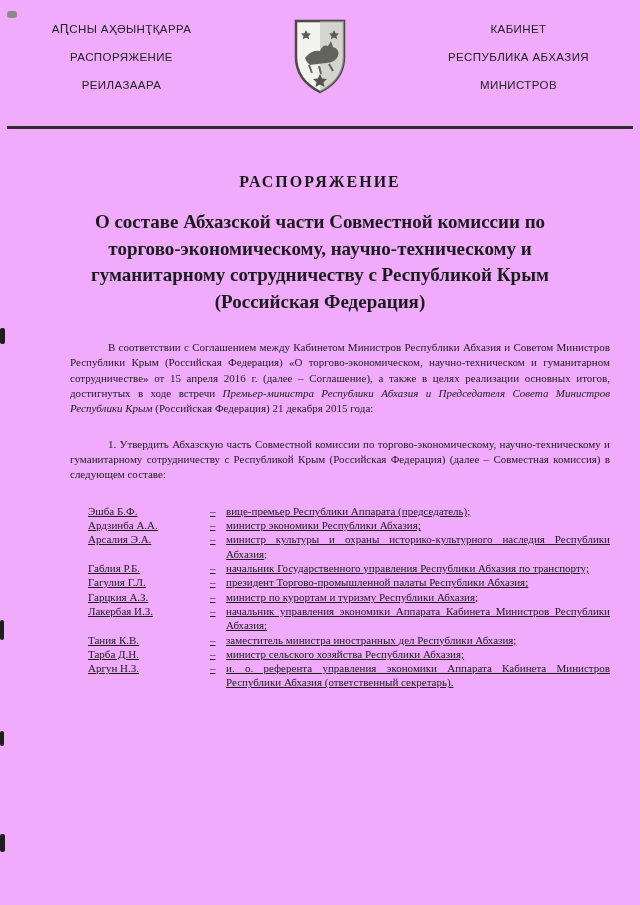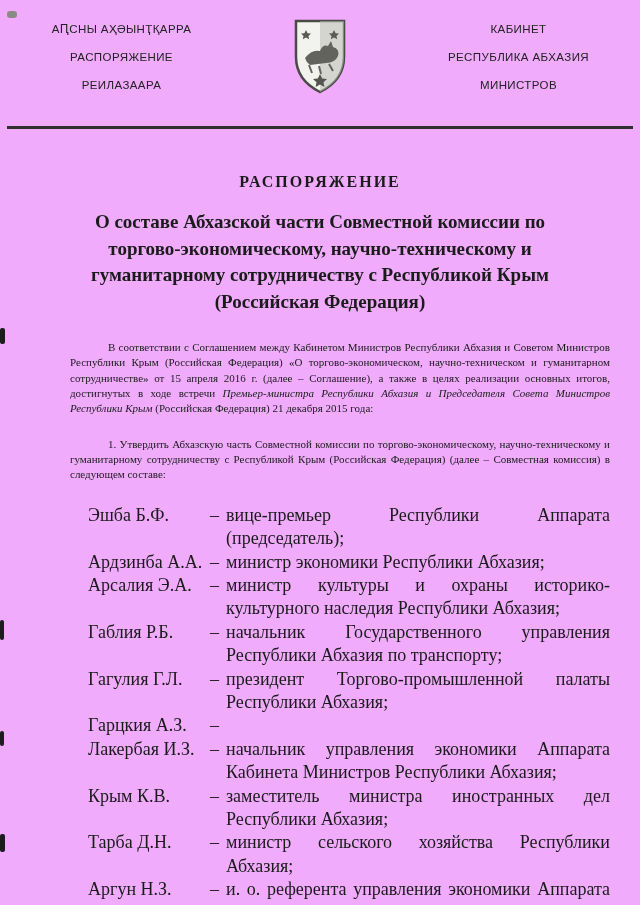--- a/index.html
+++ b/index.html
@@ -50,21 +50,21 @@
     margin:0;
   }
   .para.p1 { margin-top:25px; }
   .para.p2 { margin-top:21px; }
   .italic { font-style:italic; }
   
   .members { margin:22px 30px 0 88px; }
   .member-row {
     display:grid;
     grid-template-columns:122px 16px 1fr;
-    font-size:18px; line-height:1.3;
+    font-size:11px; line-height:1.3;text-decoration:underline;
   }
   .member-name { white-space:nowrap; }
   .member-dash { text-align:left; }
   .member-role { text-align:justify; }
   .artifact { position:absolute; background:#1d1d1d; border-radius:2px; }
   .artifact.a1 { left:0; top:328px; width:5px; height:16px; }
   .artifact.a2 { left:0; top:620px; width:4px; height:20px; }
   .artifact.a3 { left:0; top:731px; width:4px; height:15px; }
   .artifact.a4 { left:0; top:834px; width:5px; height:18px; }
   .artifact.a5 { left:7px; top:11px; width:10px; height:7px; background:#8b8b85; border-radius:3px; }
@@ -144,30 +144,31 @@
 
     <div class="member-row">
       <div class="member-name">Гагулия Г.Л.</div>
       <div class="member-dash">–</div>
       <div class="member-role">президент Торгово-промышленной палаты Республики Абхазия;</div>
     </div>
 
     <div class="member-row">
       <div class="member-name">Гарцкия А.З.</div>
       <div class="member-dash">–</div>
+      <div class="member-role">министр по курортам и туризму Республики Абхазия;</div>
     </div>
 
     <div class="member-row">
       <div class="member-name">Лакербая И.З.</div>
       <div class="member-dash">–</div>
       <div class="member-role">начальник управления экономики Аппарата Кабинета Министров Республики Абхазия;</div>
     </div>
 
     <div class="member-row">
-      <div class="member-name">Крым К.В.</div>
+      <div class="member-name">Тания К.В.</div>
       <div class="member-dash">–</div>
       <div class="member-role">заместитель министра иностранных дел Республики Абхазия;</div>
     </div>
 
     <div class="member-row">
       <div class="member-name">Тарба Д.Н.</div>
       <div class="member-dash">–</div>
       <div class="member-role">министр сельского хозяйства Республики Абхазия;</div>
     </div>
 

